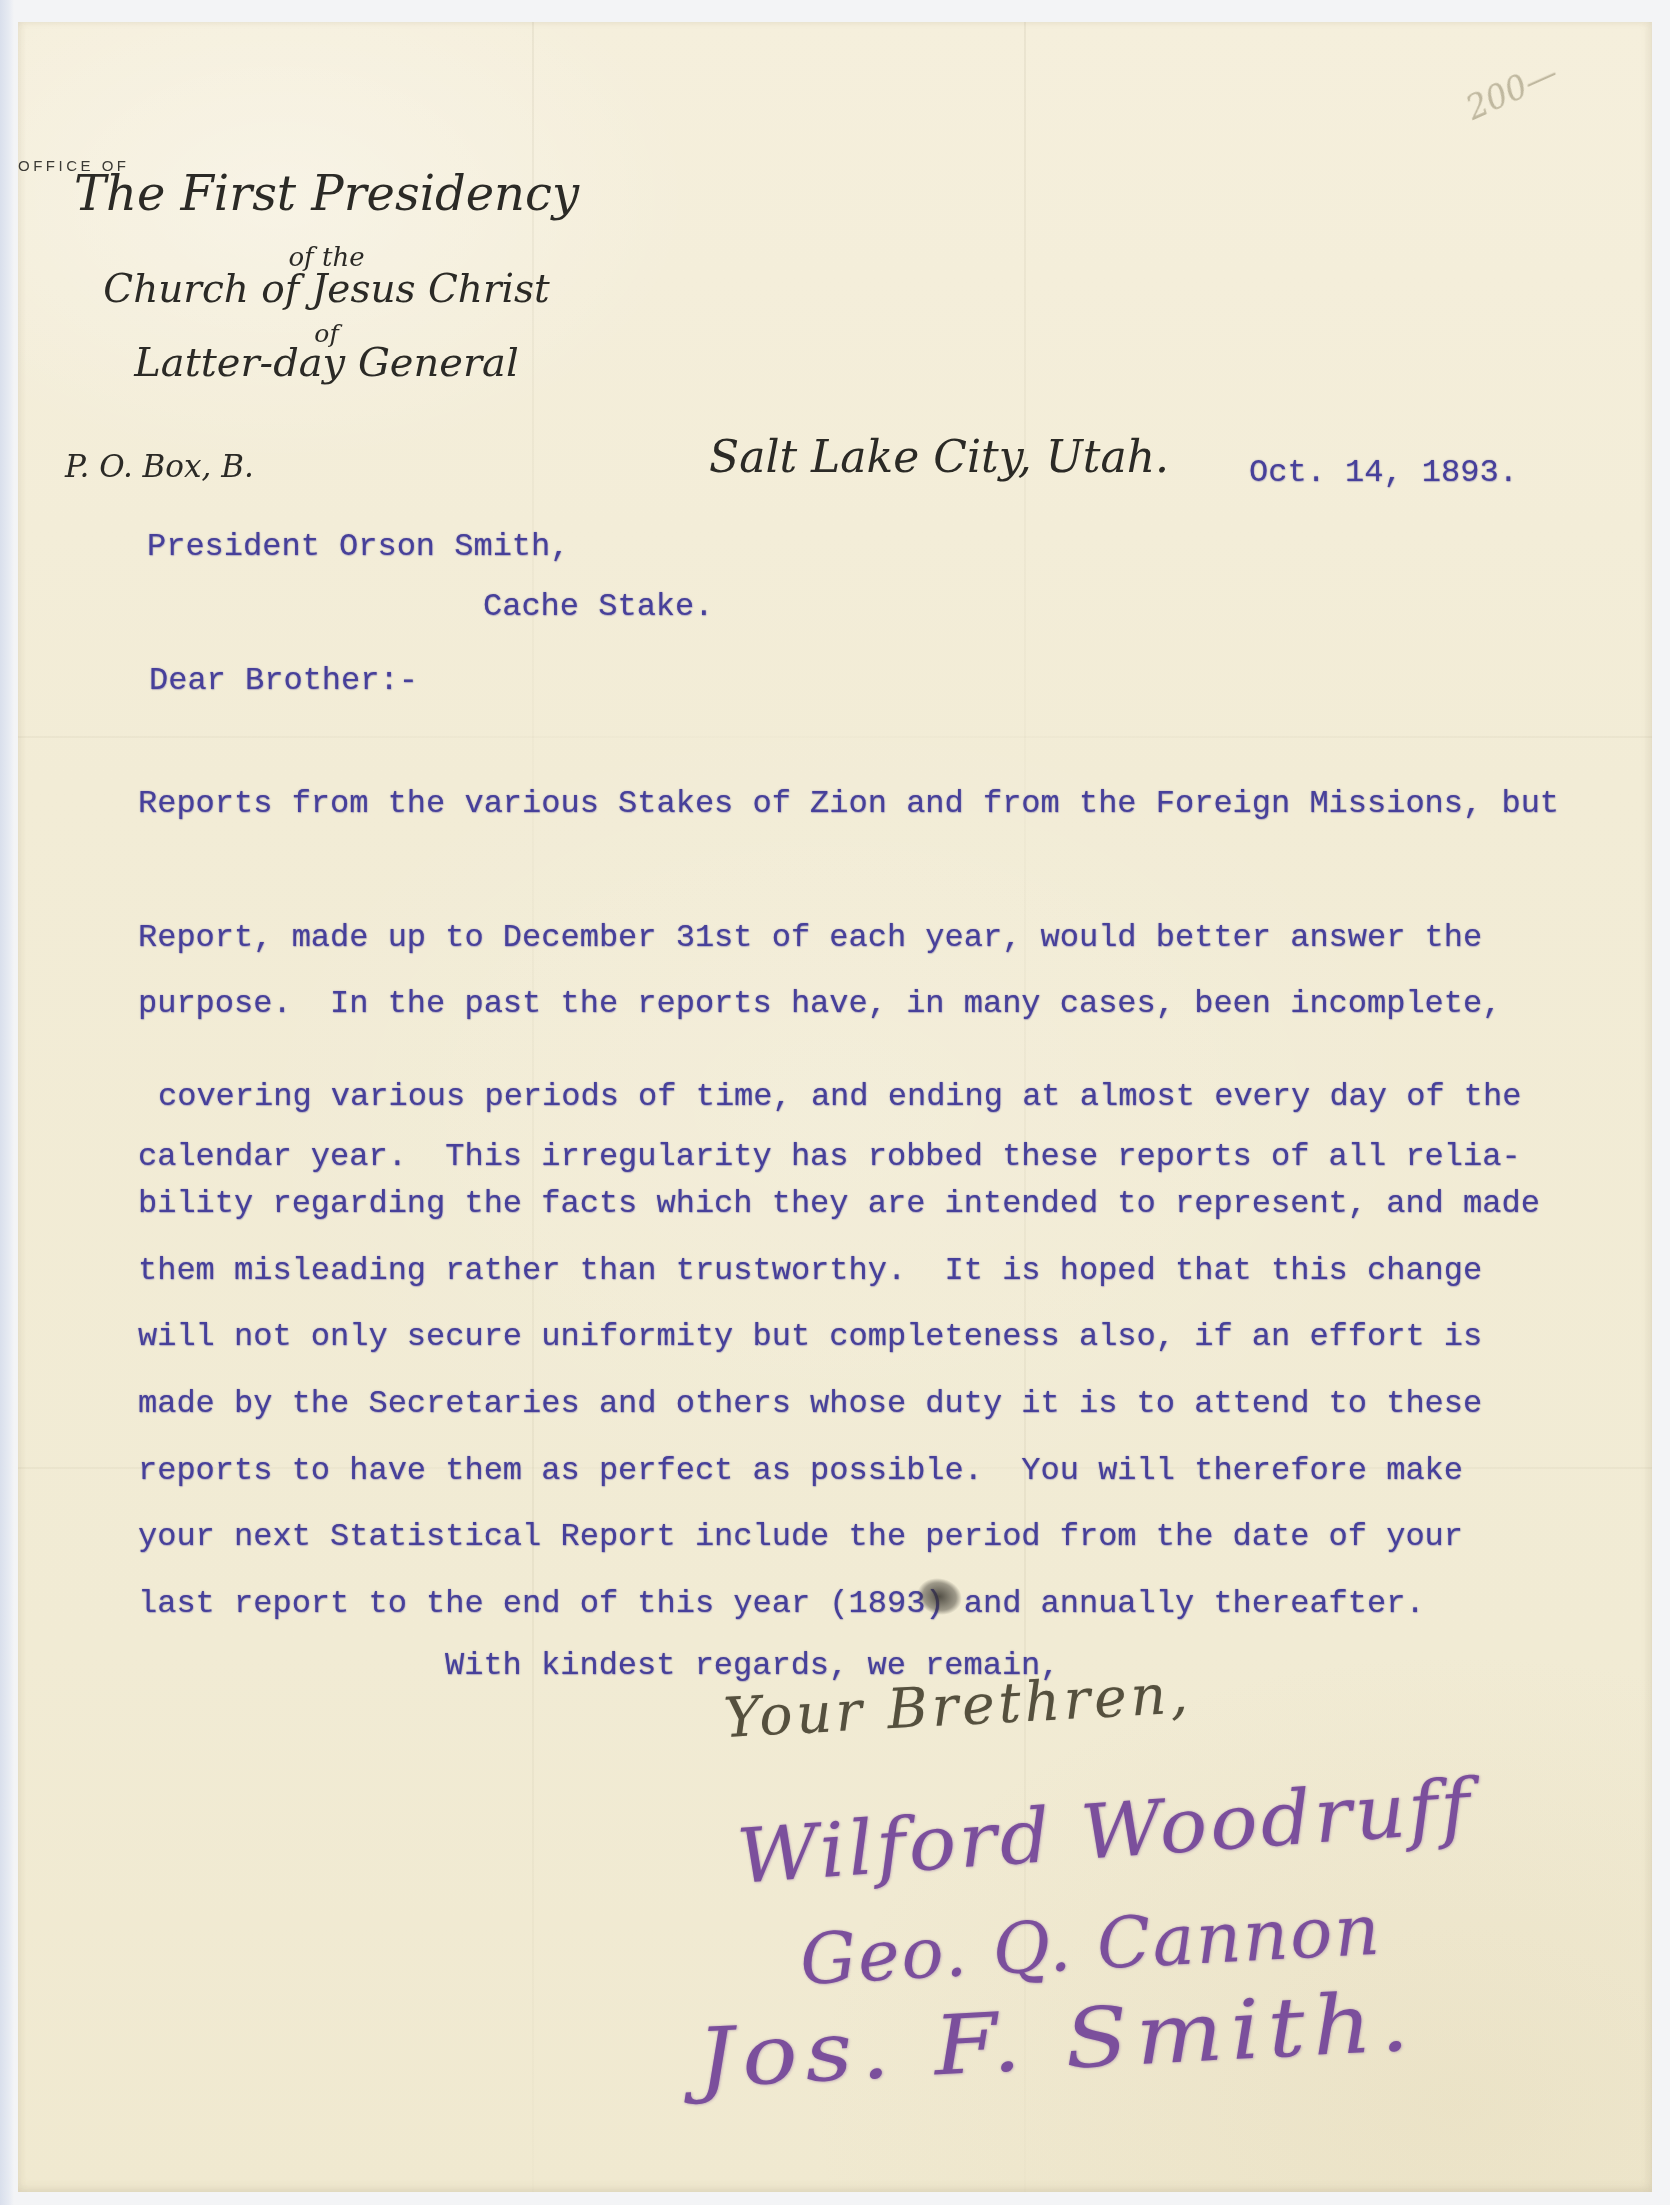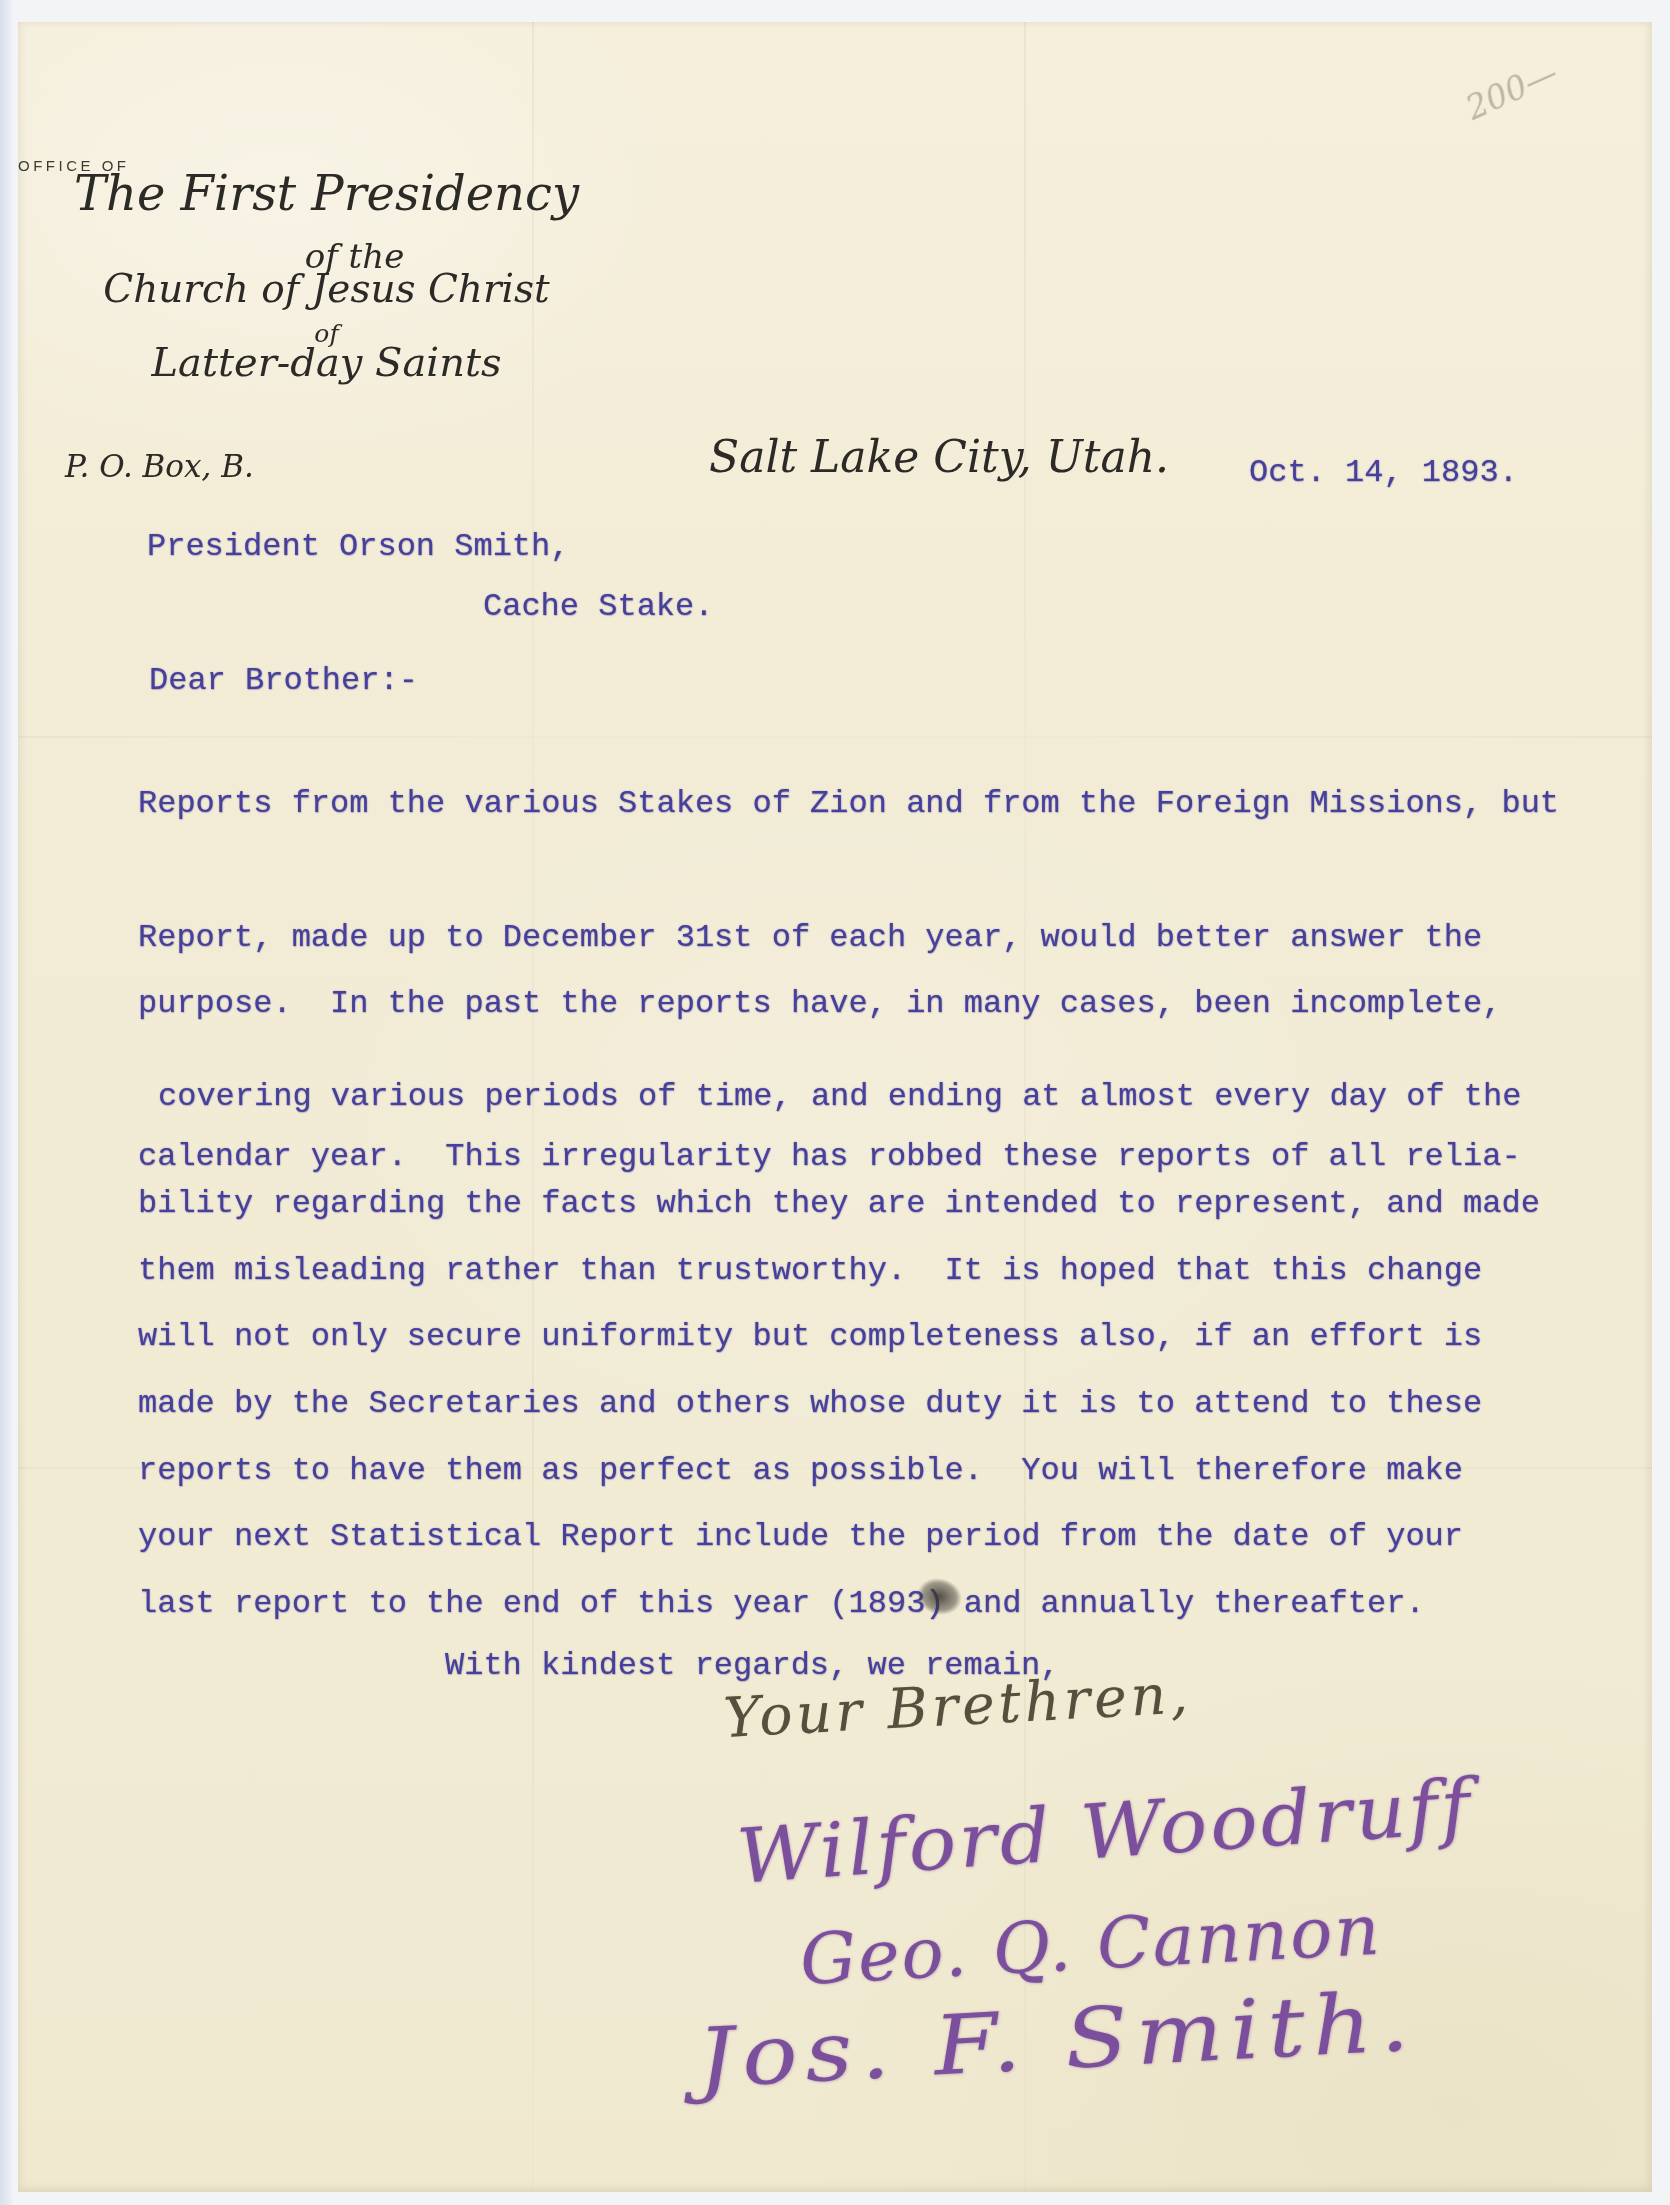--- a/index.html
+++ b/index.html
@@ -84,24 +84,24 @@
 <div class="paper">
 
   <div class="crease-v" style="left:514px;"></div>
   <div class="crease-v" style="left:1006px;"></div>
   <div class="crease-h" style="top:714px;"></div>
   <div class="crease-h" style="top:1445px;"></div>
 
   <div class="letterhead-block">
     <div class="lh-office" style="top:135px;">OFFICE OF</div>
     <div class="lh-line" style="top:143px; font-size:48px;">The First Presidency</div>
-    <div class="lh-line" style="top:214px; font-size:34px;margin-left:28px;">of the</div>
+    <div class="lh-line" style="top:220px; font-size:26px;">of the</div>
     <div class="lh-line" style="top:244px; font-size:39px;">Church of Jesus Christ</div>
     <div class="lh-line" style="top:297px; font-size:25px;">of</div>
-    <div class="lh-line" style="top:317px; font-size:40px;">Latter-day Saints</div>
+    <div class="lh-line" style="top:317px; font-size:40px;">Latter-day General</div>
   </div>
 
   <div class="script" style="left:47px; top:426px; font-size:31px; color:#2b2a26;">P. O. Box, B.</div>
 
   <div class="script" style="left:691px; top:409px; font-size:44px; color:#2b2a26;">Salt Lake City, Utah.</div>
 
   <div class="typed" style="left:1231px; top:432px;">Oct. 14, 1893.</div>
 
   <div class="pencil-note" style="left:1442px; top:70px;">200—</div>
 

